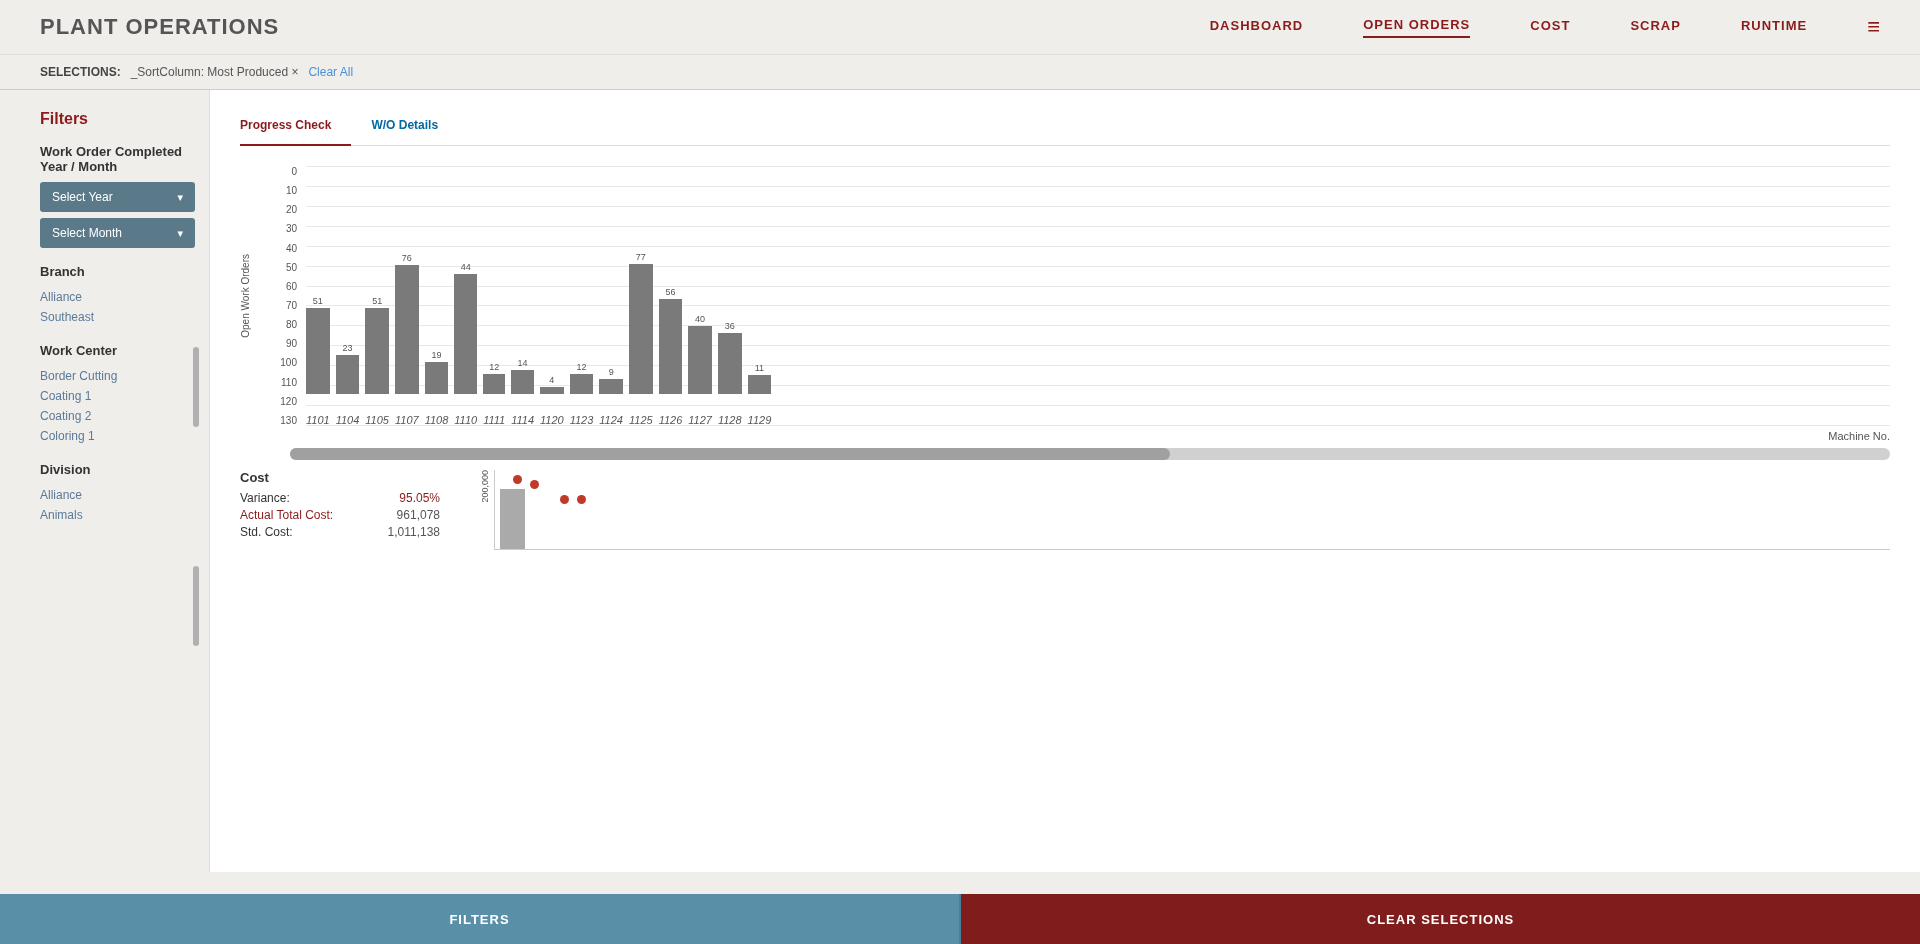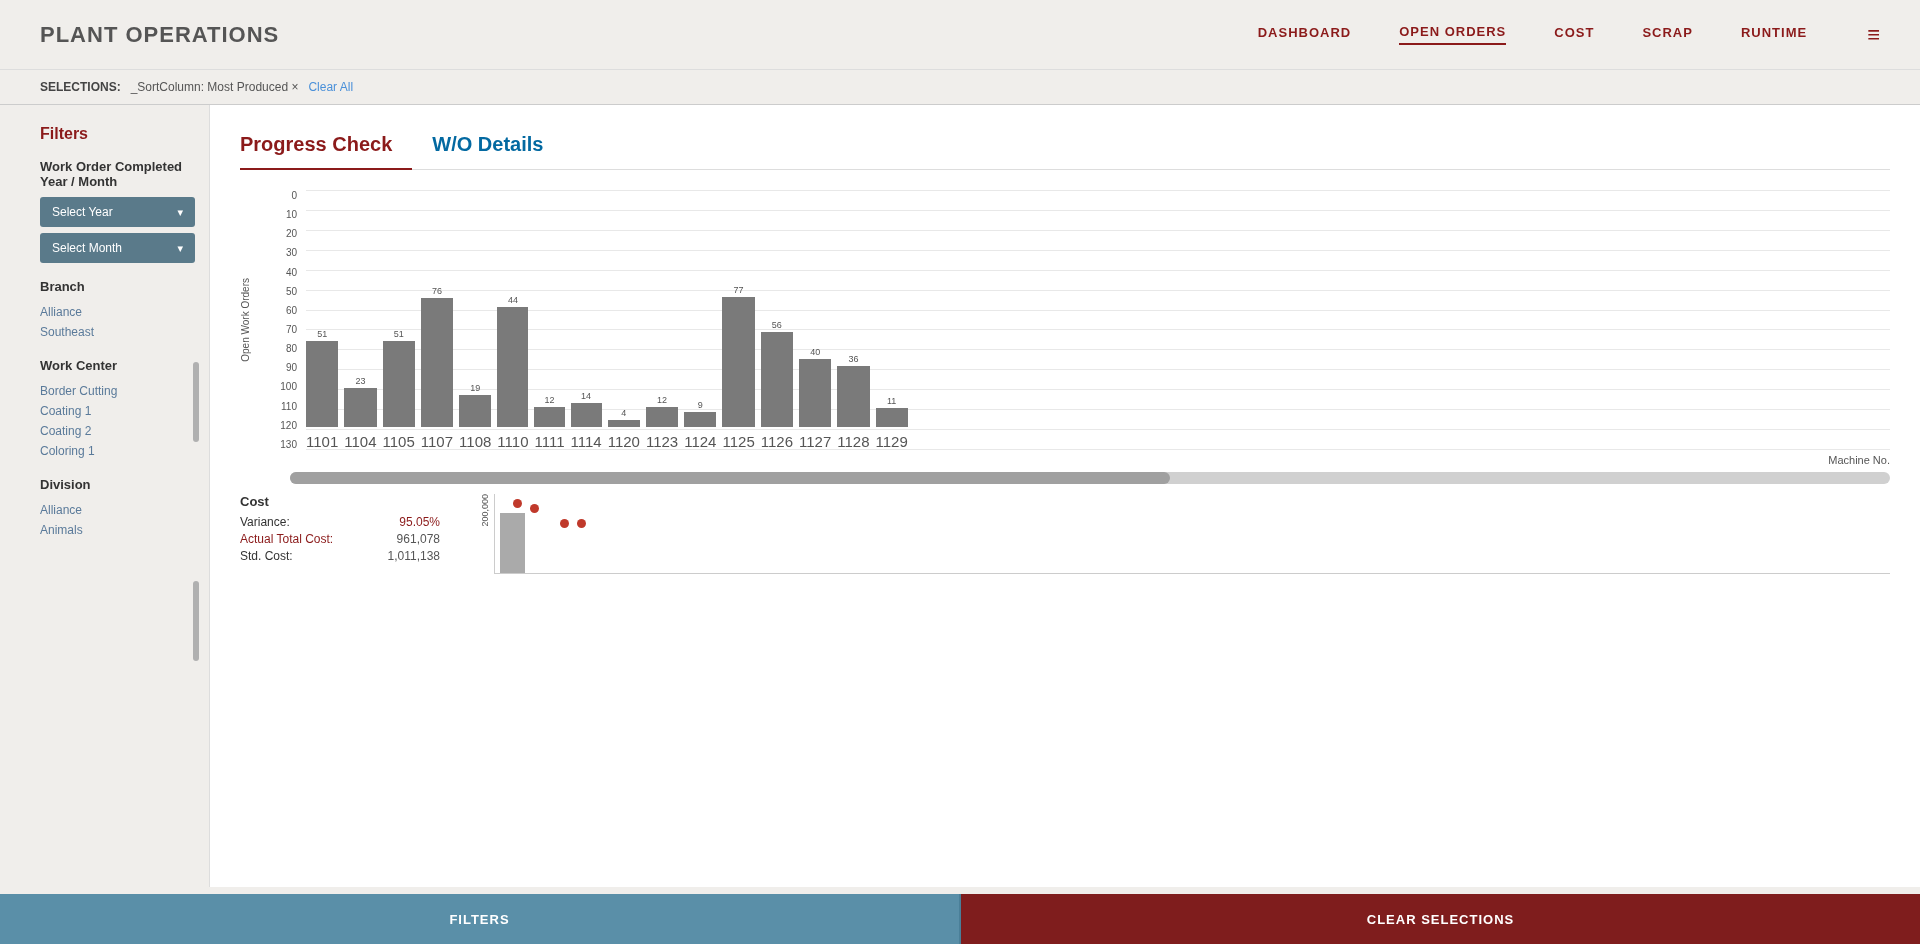--- a/index.html
+++ b/index.html
@@ -4,34 +4,34 @@
   <style>
     * { box-sizing: border-box; margin: 0; padding: 0; }
     body { font-family: Arial, sans-serif; background: #f0eeeb; color: #333; min-height: 944px; }
 
     
     .header {
       background: #f0eeeb;
       display: flex;
       align-items: center;
       padding: 0 40px;
-      height: 70px;
+      height: 55px;
       border-bottom: 1px solid #ddd;
     }
     .header-title {
       font-size: 22px;
       font-weight: bold;
       color: #555;
       letter-spacing: 1px;
       margin-right: auto;
     }
     .nav-links {
       display: flex;
       align-items: center;
-      gap: 48px;
+      gap: 60px;
     }
     .nav-link {
       font-size: 13px;
       font-weight: bold;
       color: #8b1a1a;
       letter-spacing: 1px;
       cursor: pointer;
       text-decoration: none;
       padding-bottom: 4px;
     }
@@ -135,21 +135,21 @@
     }
 
     
     .tabs {
       display: flex;
       gap: 0;
       border-bottom: 1px solid #ddd;
       margin-bottom: 20px;
     }
     .tab {
-      font-size: 20px;
+      font-size: 12px;
       font-weight: bold;
       color: #8b1a1a;
       padding: 8px 20px 12px 0;
       cursor: pointer;
       margin-right: 20px;
       text-align: right;
     }
     .tab.active {
       border-bottom: 2px solid #8b1a1a;
       margin-bottom: -1px;
@@ -244,24 +244,25 @@
     .bar-value {
       font-size: 9px;
       color: #555;
     }
     .bar {
       background: #7a7a7a;
       width: 100%;
       min-width: 20px;
     }
     .bar-label {
-      font-size: 15px;
+      font-size: 11px;
       color: #555;
-      margin-top: 4px;
+      margin-top: 18px;
       white-space: nowrap;
+      font-style: italic;
     }
     .x-axis-label {
       text-align: right;
       font-size: 11px;
       color: #555;
       margin-top: 4px;
       padding-left: 50px;
     }
     .scrollbar-track {
       height: 12px;

